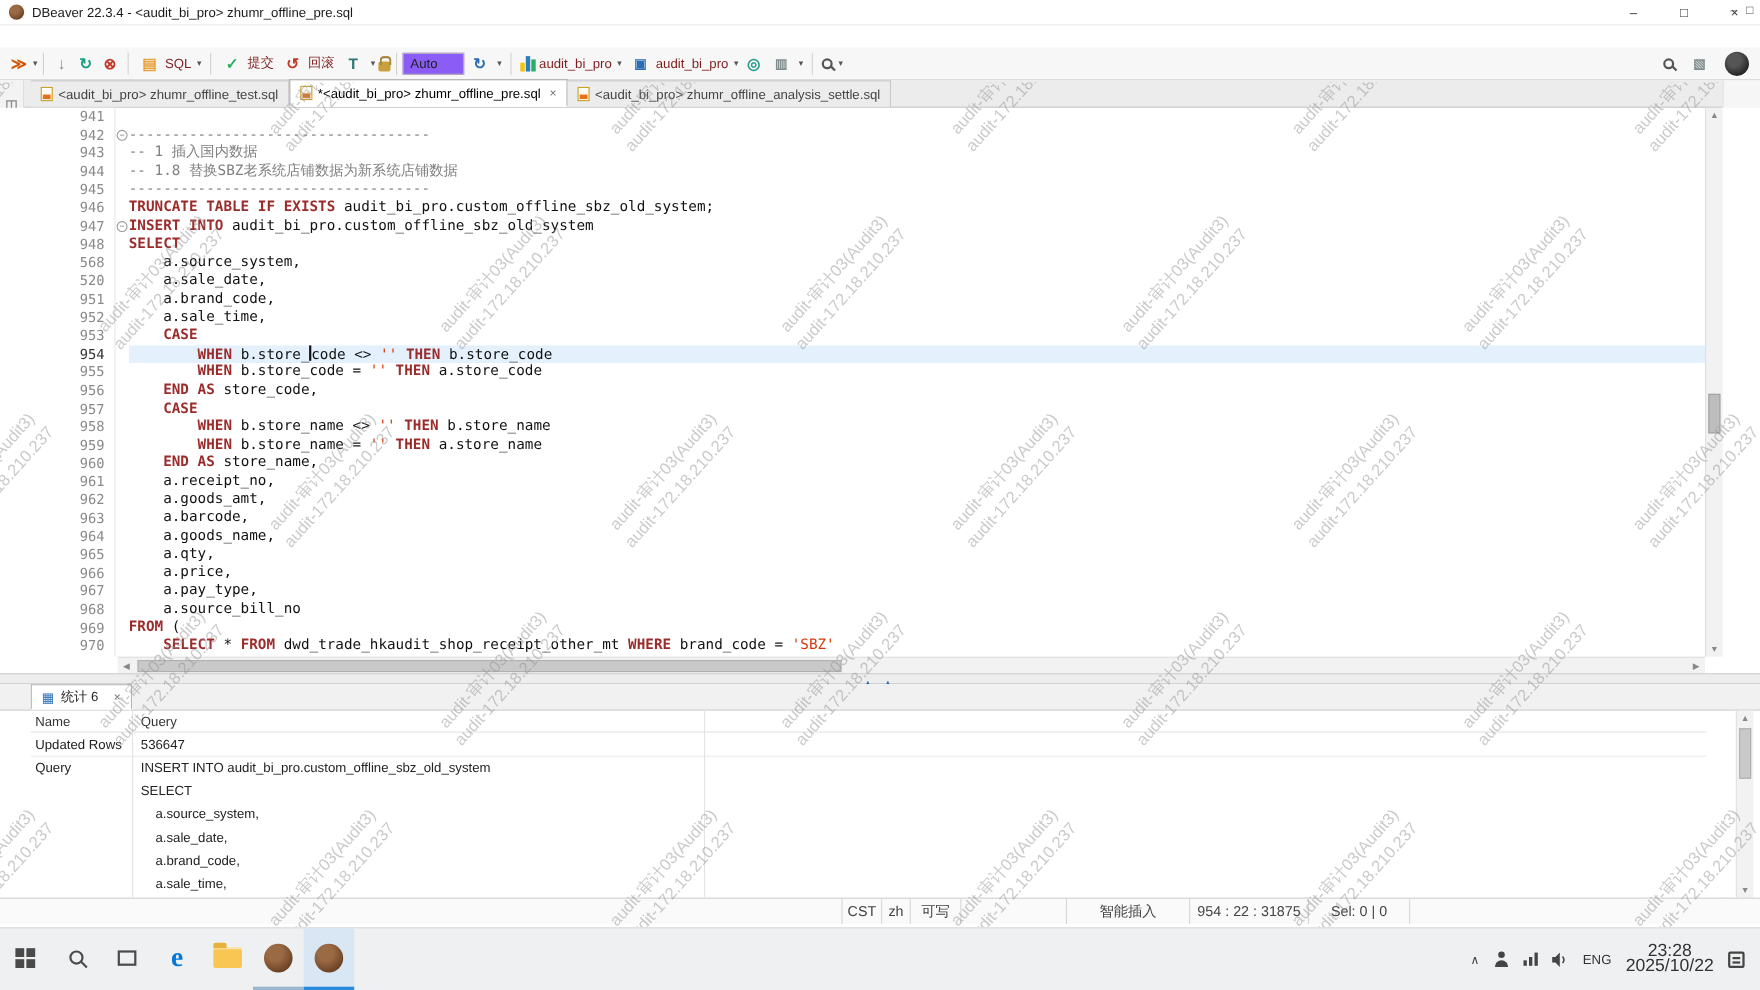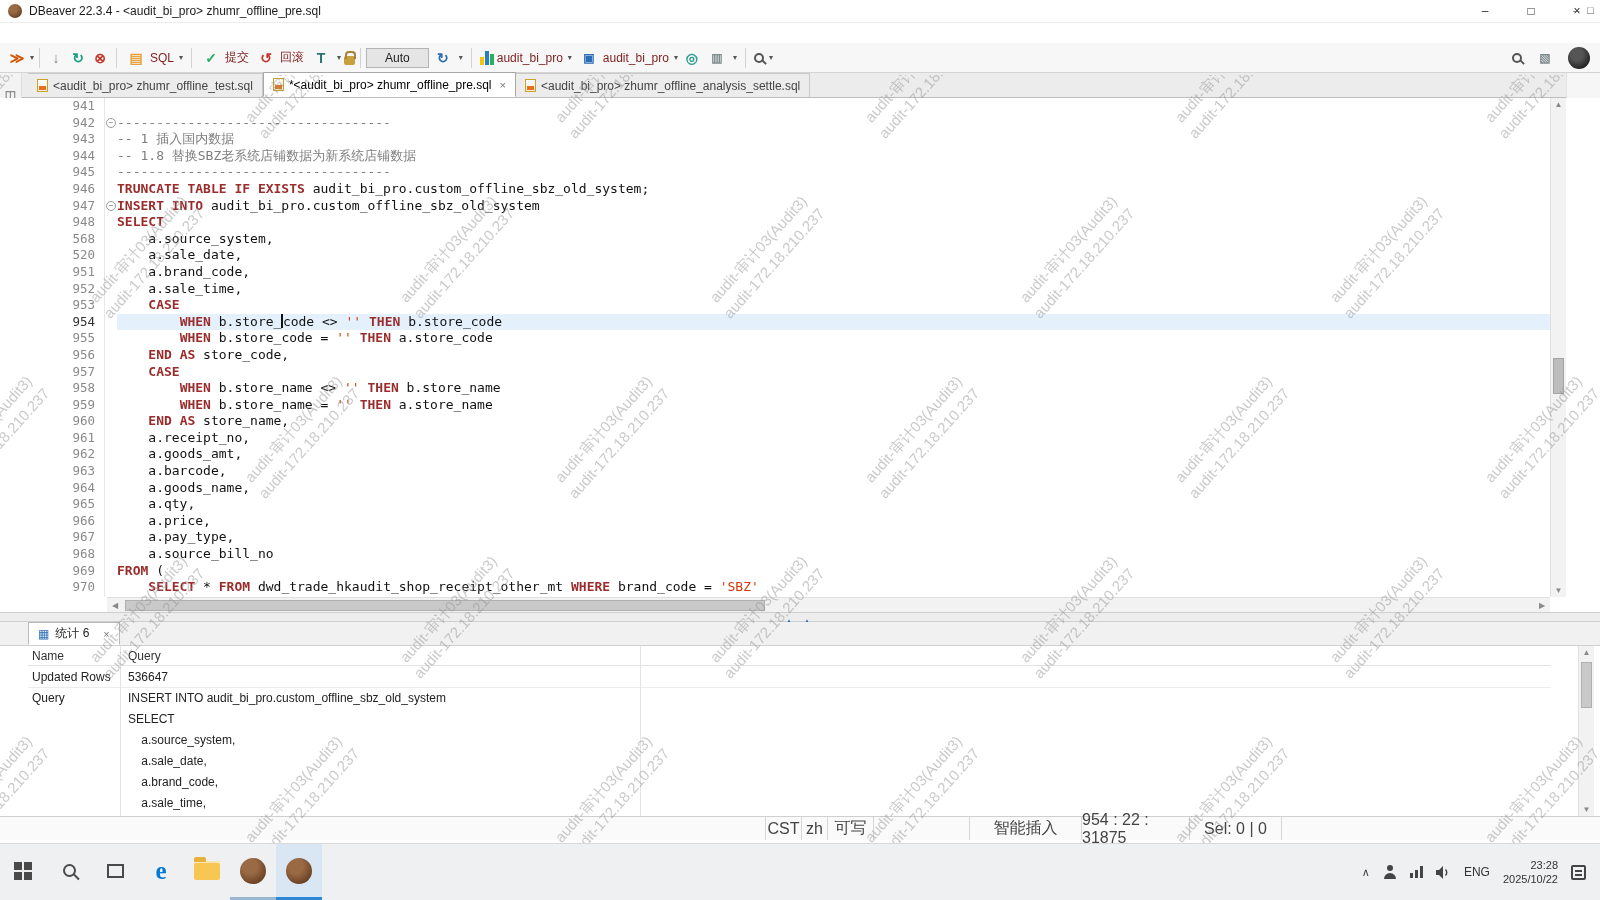--- a/index.html
+++ b/index.html
@@ -19,21 +19,21 @@
   #menubar{position:absolute;top:23px;left:0;width:100%;height:20px;background:#fdfdfd;display:flex;align-items:center;padding-left:4px;border-bottom:1px solid #e6e6e6}
   .menu-item{padding:2px 8px;font-size:12px;color:#222}
 
   
   #toolbar{position:absolute;top:43px;left:0;width:100%;height:30px;background:#f7f7f7;border-bottom:1px solid #d4d4d4;display:flex;align-items:center;padding-left:6px}
   .tb-sep{width:1px;height:20px;background:#d2d2d2;margin:0 5px;flex:none}
   .tb-ic{min-width:18px;height:24px;display:inline-flex;align-items:center;justify-content:center;font-size:14px;font-weight:bold;margin:0 2px;flex:none}
   .tb-group{display:inline-flex;align-items:center;gap:3px;margin:0 3px;flex:none}
   .tb-label{font-size:12px;color:#7f1d1d}
   .caret{font-size:8px;color:#555;margin-left:2px}
-  .combo{display:inline-flex;align-items:center;gap:6px;border:1px solid #b4b4b4;background:#e5e5e5;padding:2px 18px;min-width:56px}
+  .combo{display:inline-flex;align-items:center;gap:6px;border:1px solid #b4b4b4;background:#8b5cf6;padding:2px 6px;min-width:56px}
   .icon-bars{display:inline-flex;gap:1px;align-items:flex-end;height:14px}
   .icon-bars i{width:4px;display:block}
   .icon-bars i:nth-child(1){height:8px;background:#f1c40f}
   .icon-bars i:nth-child(2){height:14px;background:#2980b9}
   .icon-bars i:nth-child(3){height:11px;background:#27ae60}
   .icon-lock{width:11px;height:9px;background:#c8a13e;border-radius:2px;position:relative;margin-top:6px;display:inline-block}
   .icon-lock::before{content:"";position:absolute;top:-5px;left:1px;width:7px;height:6px;border:2px solid #a5833a;border-bottom:none;border-radius:4px 4px 0 0}
   .icon-search{width:10px;height:10px;border:2px solid #555;border-radius:50%;position:relative;display:inline-block}
   .icon-search::after{content:"";position:absolute;width:6px;height:2px;background:#555;transform:rotate(45deg);right:-5px;bottom:-2px}
   #tb-right{margin-left:auto;display:flex;align-items:center;gap:12px;padding-right:10px}
@@ -93,21 +93,21 @@
   .sname{width:92px;padding-left:4px;flex:none}
   .svalue{padding-left:8px;white-space:pre}
   .srow{display:flex;height:21px;align-items:center}
   .srow.sep{border-top:1px solid #ececec}
   .vline{position:absolute;top:0;bottom:0;width:1px;background:#e3e3e3}
   #panel-vscroll{position:absolute;top:24px;right:6px;width:16px;bottom:0;background:#f2f2f2;border-left:1px solid #e0e0e0}
   #panel-vscroll .thumb{position:absolute;top:16px;left:2px;width:11px;height:46px;background:#c9c9c9;border:1px solid #b0b0b0}
 
   
   #statusbar{position:absolute;top:816px;left:0;width:1600px;height:24px;background:#fafafa;border-top:1px solid #cfcfcf}
-  #status-cells{position:absolute;left:765px;top:0;height:100%;right:0;display:flex;align-items:stretch;font-size:16px;color:#444}
+  #status-cells{position:absolute;left:765px;top:0;height:100%;right:0;display:flex;align-items:stretch;font-size:13px;color:#444}
   .scell,.sgap{display:flex;align-items:center;justify-content:center;border-left:1px solid #d6d6d6;flex:none}
   .sgap{border-left:1px solid #d6d6d6}
   .w0{width:36px}.w1{width:26px}.w2{width:46px}.g0{width:96px}.w3{width:112px}.w4{width:108px}.w5{width:92px}.g1{flex:1}
 
   
   #taskbar{position:absolute;top:843px;left:0;width:1600px;height:57px;background:#eef0f1;border-top:1px solid #d9d9d9;display:flex;align-items:center;z-index:60}
   .tb-btn{width:46px;height:100%;display:flex;align-items:center;justify-content:center;flex:none;border-bottom:3px solid transparent}
   .tb-btn.running{border-bottom:3px solid #9ab6d0}
   .tb-btn.active{background:#d9e7f5;border-bottom:3px solid #2b88d8}
   .icon-win{display:inline-grid;grid-template-columns:8px 8px;gap:2px}
@@ -120,21 +120,21 @@
   .icon-folder::before{content:"";position:absolute;top:-4px;left:0;width:12px;height:5px;background:#e8b13c;border-radius:2px 2px 0 0}
   #tray{margin-left:auto;display:flex;align-items:center;gap:13px;padding-right:14px;height:100%}
   #tray .tray-expand{font-size:11px;color:#444}
   .icon-person{width:14px;height:14px;position:relative;display:inline-block}
   .icon-person::before{content:"";position:absolute;top:0;left:4px;width:6px;height:6px;border-radius:50%;background:#444}
   .icon-person::after{content:"";position:absolute;bottom:0;left:1px;width:12px;height:6px;border-radius:6px 6px 0 0;background:#444}
   .icon-network{display:inline-flex;align-items:flex-end;gap:2px;height:12px}
   .icon-network i{width:3px;background:#444;display:block}
   .icon-network i:nth-child(1){height:5px}.icon-network i:nth-child(2){height:8px}.icon-network i:nth-child(3){height:12px}
   .lang{font-size:12px;color:#333}
-  .clock{font-size:11px;color:#333;text-align:right;line-height:14px}
+  .clock{font-size:16px;color:#333;text-align:center;line-height:14px}
   .icon-action{width:15px;height:15px;border:2px solid #444;border-radius:2px;position:relative;display:inline-block}
   .icon-action::after{content:"";position:absolute;left:2px;right:2px;top:3px;height:2px;background:#444;box-shadow:0 4px 0 #444}
 
   
   #wm-layer{position:absolute;top:75px;left:0;width:1600px;height:768px;pointer-events:none;z-index:30;overflow:hidden}
   .wm{position:absolute;transform:rotate(-48deg);color:rgba(150,150,150,.5);font-size:15px;line-height:21px;white-space:nowrap;text-align:center}
 </style>
 </head>
 <body>
 

